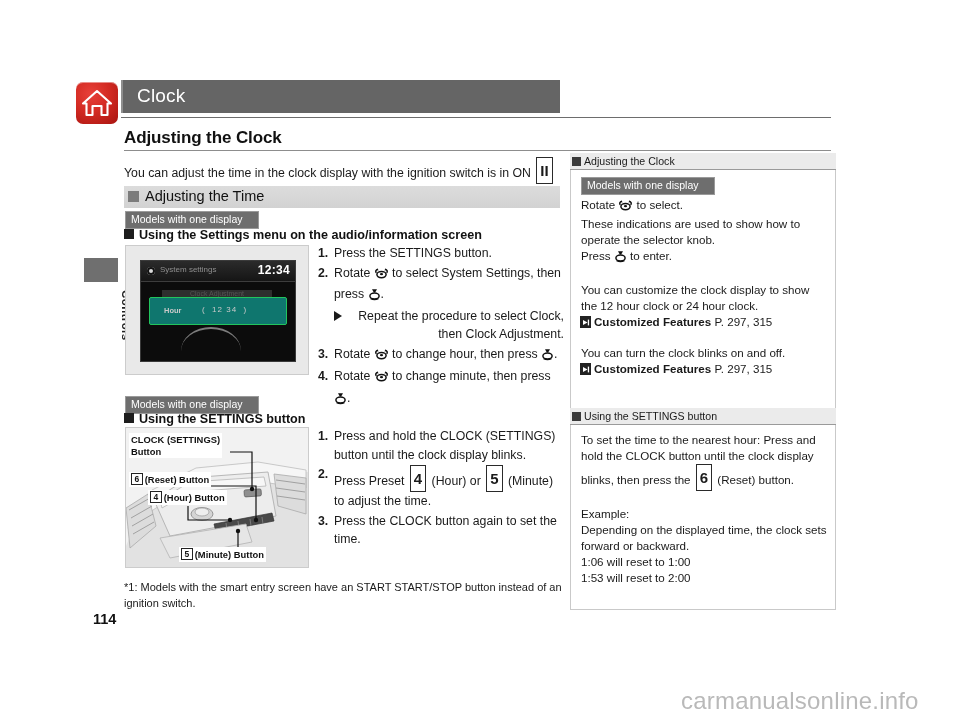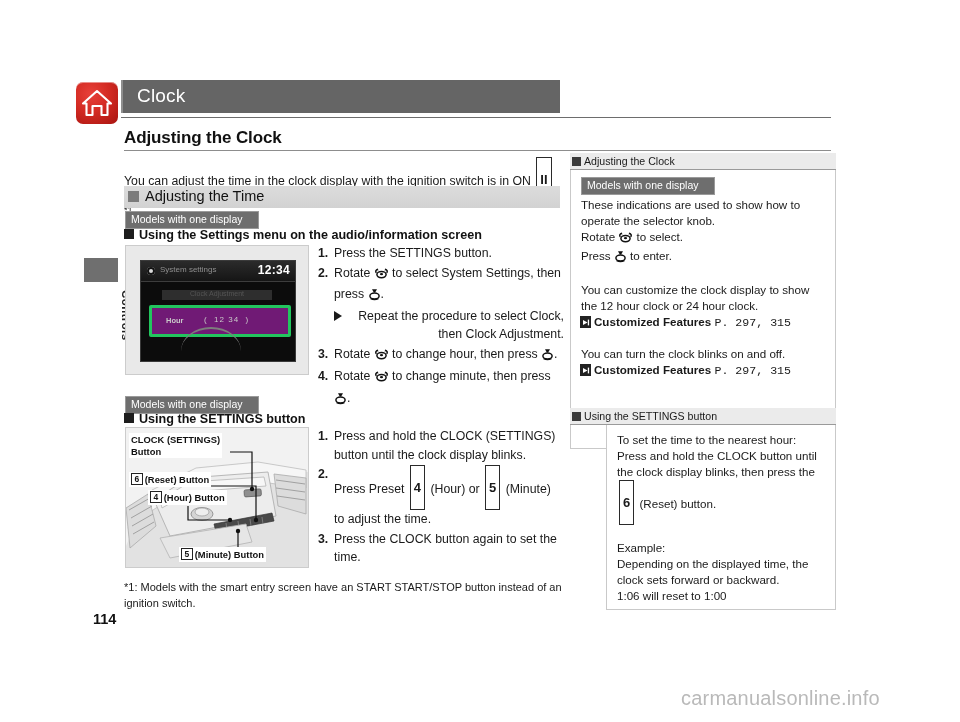--- a/index.html
+++ b/index.html
@@ -188,24 +188,24 @@
     font-size: 12px; font-weight: bold; color: #ffffff;
     letter-spacing: .3px;
   }
   .audio-row-dim {
     position: absolute; left: 21px; top: 29px;
     width: 110px; height: 10px;
     background: #2e2e2e;
     font-size: 7px; color: #555; text-align:center;
   }
   .audio-sel {
-    position: absolute; left: 8px; top: 44px;
+    position: absolute; left: 8px; top: 36px;
     width: 136px; height: 26px;
-    background: #701a75;
-    border: 3px solid #22c55e;
+    background: #0f766e;
+    border: 1px solid #22c55e;
     border-radius: 2px;
   }
   .audio-sel .lbl {
     position:absolute; left: 14px; top: 8px;
     font-size: 7.5px; color: #c9c9c9; font-weight: bold;
   }
   .audio-sel .val {
     position:absolute; left: 52px; top: 7px;
     font-size: 8px; color: #c9c9c9;
     letter-spacing: 1px;
@@ -261,22 +261,22 @@
     border-top: 5px solid transparent;
     border-bottom: 5px solid transparent;
   }
   .b { font-weight: normal; }
 
   
   .ico { display:inline-block; vertical-align:-3px; }
   .keybox {
     display:inline-block;
     border:1px solid #2a2a2a;
-    font-size:13px; font-weight:bold; line-height:11px;
-    padding:16px 3px; margin:0 2px; vertical-align:1px;
+    font-size:15px; font-weight:bold; line-height:11px;
+    padding:7px 3px; margin:0 2px; vertical-align:1px;
     background:#fff;
   }
 
   
   .side-panel {
     position: absolute;
     left: 570px;
     width: 266px;
     box-sizing: border-box;
   }
@@ -310,42 +310,42 @@
     padding-left: 13px;
     font-weight: bold;
     position: relative;
     font-size: 11.6px;
   }
   .ref .refico {
     position: absolute; left: -1px; top: 2px;
     width: 11px; height: 11px;
     background: #222;
   }
-  .ref .pg { font-weight: normal; font-family: Liberation Mono, monospace; }
+  .ref .pg { font-weight: normal; }
 
   
   .footnote {
     position: absolute;
     left: 124px; top: 579px;
     width: 440px;
     font-size: 11px;
     line-height: 16px;
     color: #1a1a1a;
   }
   .pageno {
     position: absolute;
     left: 93px; top: 611px;
     font-size: 14.5px;
     font-weight: bold;
     color: #111;
   }
   .watermark {
     position: absolute;
     left: 681px; top: 687px;
-    font-size: 20px;
+    font-size: 24px;
     color: #b9b9b9;
     letter-spacing: .2px;
   }
 </style>
 </head>
 <body>
 
 <div id="page">
 
   <div class="home-icon">
@@ -538,29 +538,29 @@
   </div>
 
   <div class="pageno">114</div>
 
   <div class="side-panel" style="top:153px;">
     <div class="side-head">
       <span class="mk"></span><span>Adjusting the Clock</span>
     </div>
     <div class="side-body" style="height:279px;">
       <div class="badge" style="position:relative; left:0; top:0; display:inline-block; margin-bottom:2px;">Models with one display</div>
-      <p>These indications are used to show how to operate the selector knob.</p>
       <p><span>Rotate </span><span class="ico"><svg width="15" height="13" viewBox="0 0 15 13">
               <path d="M2 5.5 Q1.2 3.6 3 2.6" stroke="#111" stroke-width="1.4" fill="none" stroke-linecap="round"></path>
               <path d="M3.6 1.2 L2.2 3.1 L4.5 3.4 Z" fill="#111"></path>
               <path d="M13 5.5 Q13.8 3.6 12 2.6" stroke="#111" stroke-width="1.4" fill="none" stroke-linecap="round"></path>
               <path d="M11.4 1.2 L12.8 3.1 L10.5 3.4 Z" fill="#111"></path>
               <ellipse cx="7.5" cy="7.6" rx="4.6" ry="3.1" fill="none" stroke="#111" stroke-width="1.5"></ellipse>
               <ellipse cx="7.5" cy="7.2" rx="1.6" ry="1.1" fill="#111"></ellipse>
             </svg></span><span> to select.</span></p>
+      <p>These indications are used to show how to operate the selector knob.</p>
       <p><span>Press </span><span class="ico"><svg width="13" height="13" viewBox="0 0 13 13">
               <path d="M4 1.2 L9 1.2 L7.2 4.6 L5.8 4.6 Z" fill="#111"></path>
               <ellipse cx="6.5" cy="8.1" rx="4.6" ry="3" fill="none" stroke="#111" stroke-width="1.5"></ellipse>
               <path d="M2.6 10.6 Q6.5 12.6 10.4 10.6" stroke="#111" stroke-width="1.2" fill="none"></path>
             </svg></span><span> to enter.</span></p>
       <div class="gap"></div>
       <p>You can customize the clock display to show the 12 hour clock or 24 hour clock.</p>
       <p class="ref">
         <span class="refico">
           <svg width="11" height="11" viewBox="0 0 11 11">
@@ -585,24 +585,25 @@
         <span>Customized Features</span>
         <span class="pg">P. 297, 315</span>
       </p>
     </div>
   </div>
 
   <div class="side-panel" style="top:408px;">
     <div class="side-head">
       <span class="mk"></span><span>Using the SETTINGS button</span>
     </div>
-    <div class="side-body" style="height:185px;margin-left:36px;">
+    <div class="side-body" style="height:185px;">
       <p><span>To set the time to the nearest hour: Press and hold the </span><span class="b">CLOCK</span><span> button until the clock display blinks, then press the </span><span class="keybox">6</span><span> (Reset) button.</span></p>
       <div class="gap"></div>
       <p>Example:</p>
       <p>Depending on the displayed time, the clock sets forward or backward.</p>
       <p>1:06 will reset to 1:00</p>
+      <p>1:53 will reset to 2:00</p>
     </div>
   </div>
 
   <div class="watermark">carmanualsonline.info</div>
 
 </div>
 
 </body></html>

